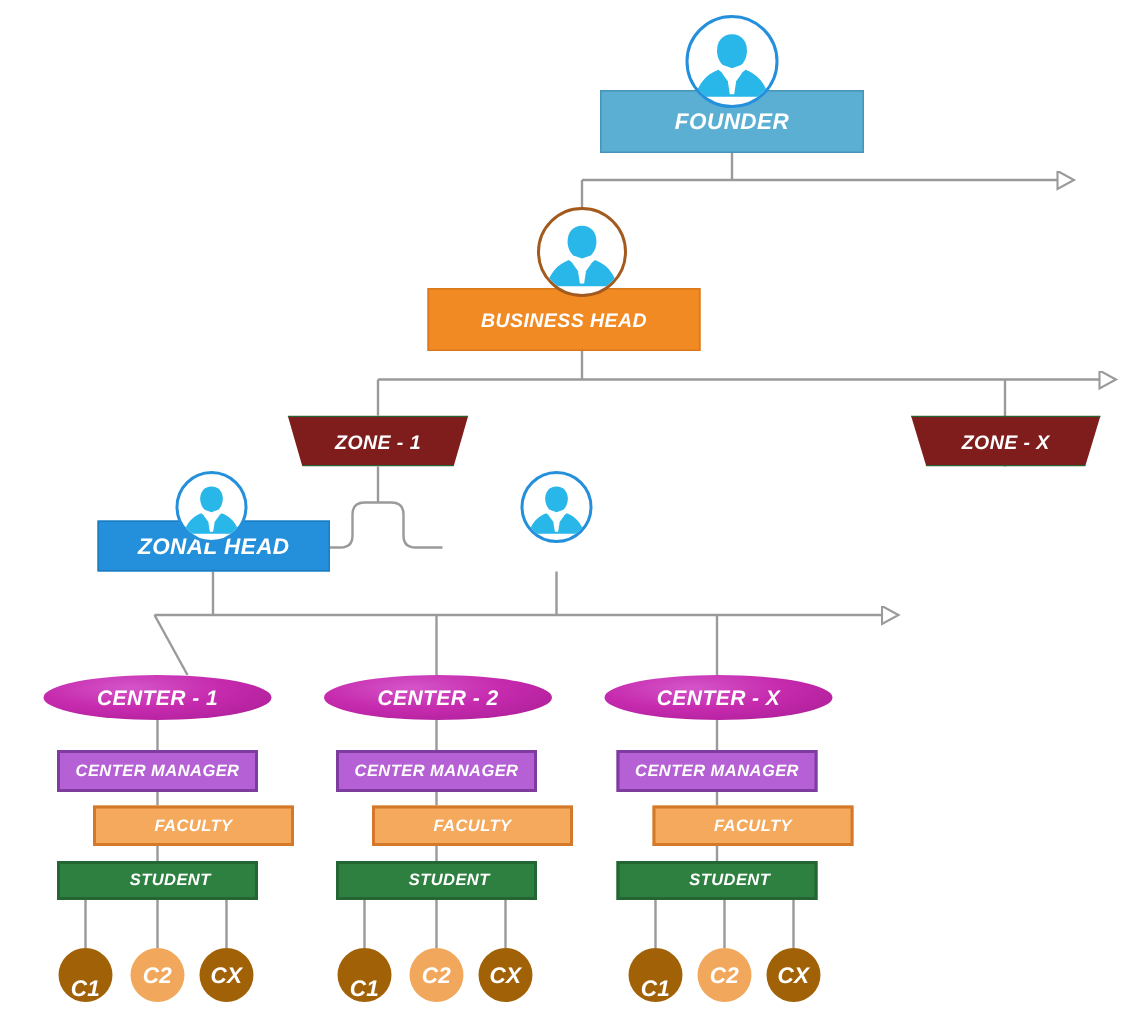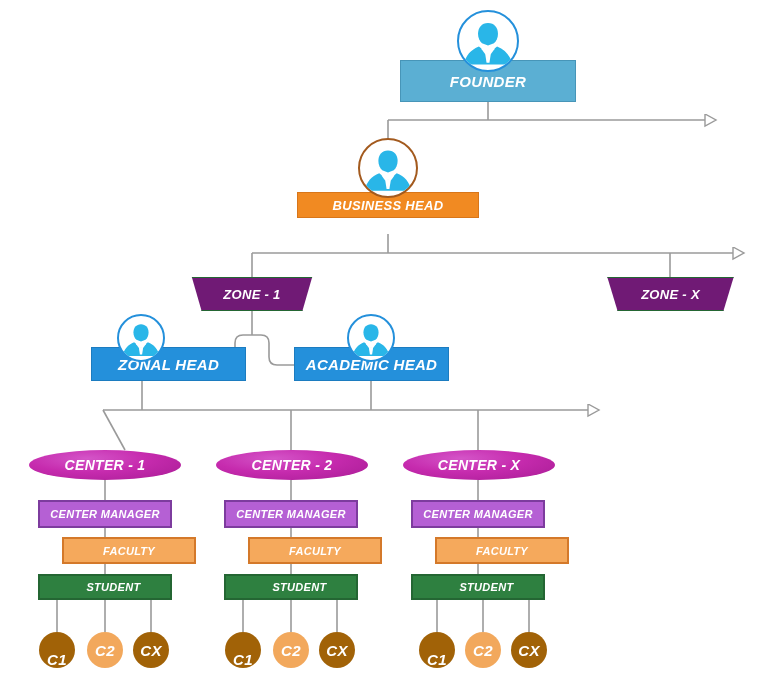--- a/index.html
+++ b/index.html
@@ -67,21 +67,21 @@
   }
   .box-student {
     background: #2E8040;
     border: 2px solid #246633;
     font-size: 11px;
     padding-left: 17px;
   }
 
   
   .zone {
-    background: #701a75;
+    background: #7f1d1d;
     border: 1px solid #246633;
     font-size: 13px;
     clip-path: polygon(7% 0%, 93% 0%, 86% 100%, 14% 100%);
   }
 
   
   .center-ellipse {
     border-radius: 50%;
     background: radial-gradient(ellipse at 38% 28%, #D455C8 0%, #C62BAE 45%, #A81C95 100%);
     font-size: 14px;
@@ -184,57 +184,54 @@
   <div class="avatar avatar-orange" style="left:358px; top:138px; width:60px; height:60px;">
     <svg viewBox="0 0 64 64" xmlns="http://www.w3.org/2000/svg" aria-hidden="true">
       <circle cx="32" cy="32" r="31" fill="#ffffff"></circle>
       <path d="M32 12 c-7 0-11 5.2-11 12 0 4.4 1.8 8.4 4.4 10.6 L32 37 l6.6-2.4 C41.2 32.4 43 28.4 43 24 43 17.2 39 12 32 12 z" fill="#29B6E8"></path>
       <path d="M22 38 C13 41.5 7.5 48 5 58 h54 C56.5 48 51 41.5 42 38 L32 46 z" fill="#29B6E8"></path>
       <path d="M24.5 37.2 L32 45.5 L30 48 L25 41 z" fill="#ffffff"></path>
       <path d="M39.5 37.2 L32 45.5 L34 48 L39 41 z" fill="#ffffff"></path>
       <path d="M32 45 l3 2 -1.4 9 h-3.2 L29 47 z" fill="#ffffff"></path>
     </svg>
   </div>
-  <div class="node box-business" style="left:297px; top:192px; width:182px; height:26px;">
+  <div class="node box-business" style="left:285px; top:192px; width:182px; height:42px;">
     <span>BUSINESS HEAD</span>
   </div>
 
   <div class="node zone" style="left:182px; top:277px; width:140px; height:34px;">
     <span>ZONE - 1</span>
   </div>
   <div class="node zone" style="left:597px; top:277px; width:147px; height:34px;">
     <span>ZONE - X</span>
   </div>
 
   <div class="avatar avatar-blue" style="left:117px; top:314px; width:48px; height:48px;">
     <svg viewBox="0 0 64 64" xmlns="http://www.w3.org/2000/svg" aria-hidden="true">
       <circle cx="32" cy="32" r="31" fill="#ffffff"></circle>
       <path d="M32 12 c-7 0-11 5.2-11 12 0 4.4 1.8 8.4 4.4 10.6 L32 37 l6.6-2.4 C41.2 32.4 43 28.4 43 24 43 17.2 39 12 32 12 z" fill="#29B6E8"></path>
       <path d="M22 38 C13 41.5 7.5 48 5 58 h54 C56.5 48 51 41.5 42 38 L32 46 z" fill="#29B6E8"></path>
       <path d="M24.5 37.2 L32 45.5 L30 48 L25 41 z" fill="#ffffff"></path>
       <path d="M39.5 37.2 L32 45.5 L34 48 L39 41 z" fill="#ffffff"></path>
       <path d="M32 45 l3 2 -1.4 9 h-3.2 L29 47 z" fill="#ffffff"></path>
     </svg>
   </div>
-  <div class="node box-head" style="left:65px; top:347px; width:155px; height:34px;margin-left:26px;">
+  <div class="node box-head" style="left:65px; top:347px; width:155px; height:34px;">
     <span>ZONAL HEAD</span>
   </div>
 
   <div class="avatar avatar-blue" style="left:347px; top:314px; width:48px; height:48px;">
     <svg viewBox="0 0 64 64" xmlns="http://www.w3.org/2000/svg" aria-hidden="true">
       <circle cx="32" cy="32" r="31" fill="#ffffff"></circle>
       <path d="M32 12 c-7 0-11 5.2-11 12 0 4.4 1.8 8.4 4.4 10.6 L32 37 l6.6-2.4 C41.2 32.4 43 28.4 43 24 43 17.2 39 12 32 12 z" fill="#29B6E8"></path>
       <path d="M22 38 C13 41.5 7.5 48 5 58 h54 C56.5 48 51 41.5 42 38 L32 46 z" fill="#29B6E8"></path>
       <path d="M24.5 37.2 L32 45.5 L30 48 L25 41 z" fill="#ffffff"></path>
       <path d="M39.5 37.2 L32 45.5 L34 48 L39 41 z" fill="#ffffff"></path>
       <path d="M32 45 l3 2 -1.4 9 h-3.2 L29 47 z" fill="#ffffff"></path>
     </svg>
-  </div>
-  <div class="node box-head" style="left:294px; top:347px; width:155px; height:34px;">
-    <span>ACADEMIC HEAD</span>
   </div>
 
   <div class="node center-ellipse" style="left:29px; top:450px; width:152px; height:30px;">
     <span>CENTER - 1</span>
   </div>
   <div class="node box-manager" style="left:38px; top:500px; width:134px; height:28px;">
     <span>CENTER MANAGER</span>
   </div>
   <div class="node box-faculty" style="left:38px; top:537px; width:134px; height:27px;">
     <span>FACULTY</span>

